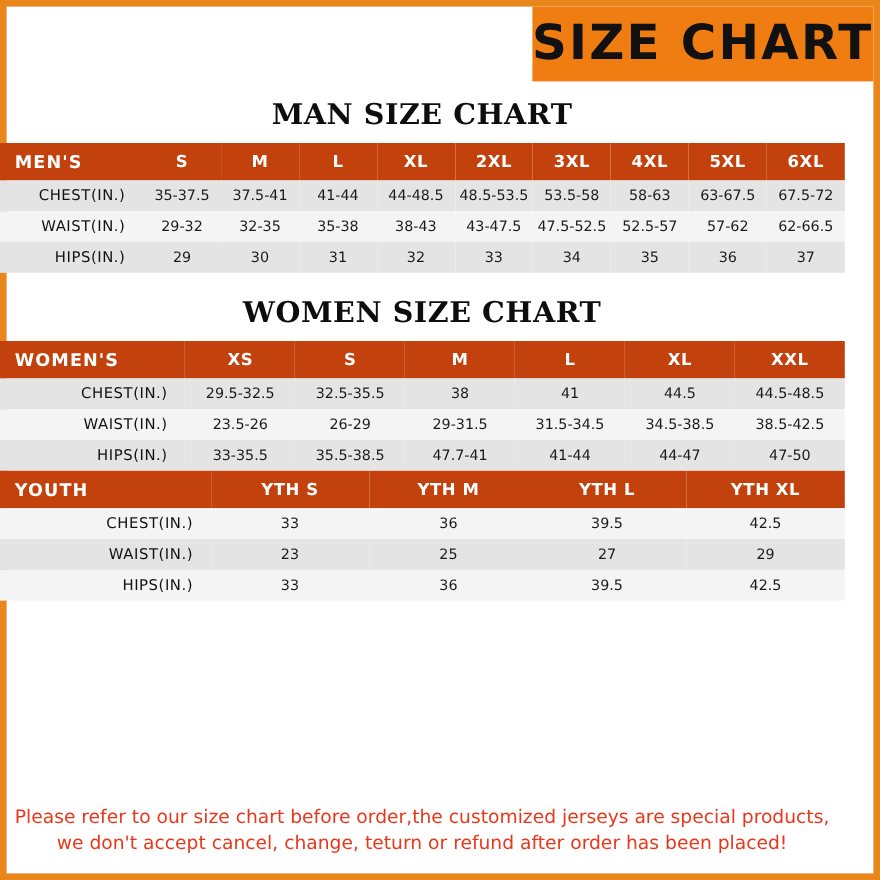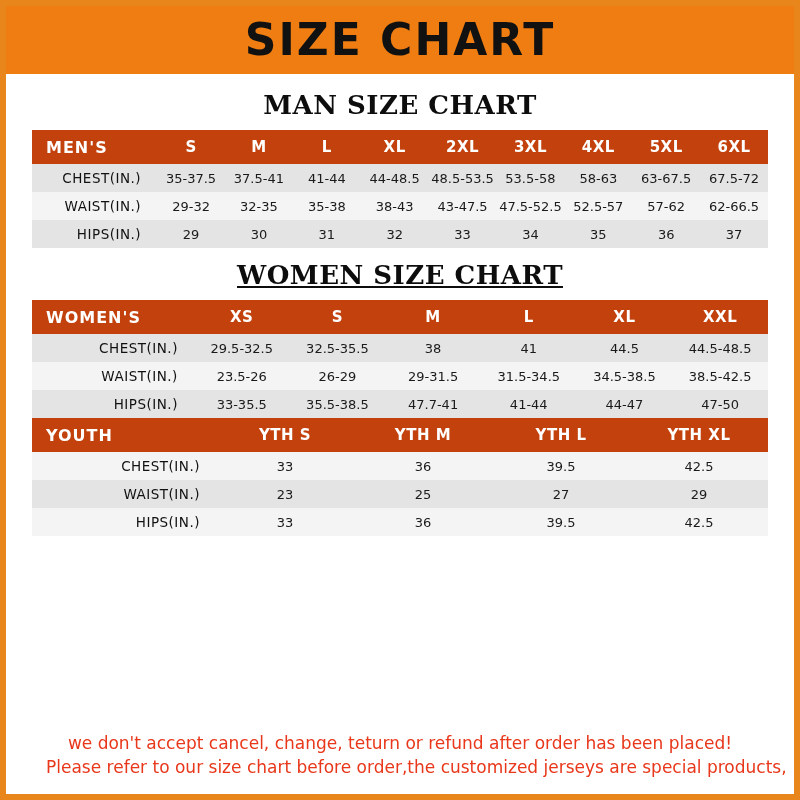--- a/index.html
+++ b/index.html
@@ -15,20 +15,21 @@
   }
   .page {
     position: relative;
     width: 800px;
     height: 800px;
     box-sizing: border-box;
     border: 6px solid #e8861c;
     background: #ffffff;
     display: flex;
     flex-direction: column;
+    align-items: flex-end;
   }
   .banner {
     background: #f07d12;
     height: 68px;
     display: flex;
     align-items: center;
     justify-content: center;
     flex: 0 0 auto;
   }
   .banner-title {
@@ -48,21 +49,21 @@
   }
   .section-title {
     text-align: center;
     font-family: "DejaVu Serif", serif;
     font-weight: bold;
     font-size: 26px;
     color: #0d0d0d;
     letter-spacing: 0.5px;
   }
   .t1 { margin-top: 16px; margin-bottom: 10px; }
-  .t2 { margin-top: 12px; margin-bottom: 10px; text-decoration: underline; }
+  .t2 { margin-top: 22px; margin-bottom: 10px; }
   .t3 { margin-top: 24px; margin-bottom: 10px; }
 
   table.sizetable {
     width: 100%;
     border-collapse: collapse;
     table-layout: fixed;
   }
   table.sizetable th,
   table.sizetable td {
     text-align: center;
@@ -291,18 +292,18 @@
           <td class="rowhead">HIPS(IN.)</td>
           <td>33</td>
           <td>36</td>
           <td>39.5</td>
           <td>42.5</td>
         </tr>
       </tbody>
     </table>
 
     <div class="notice">
+      <div>Please refer to our size chart before order,the customized jerseys are special products,</div>
       <div>we don't accept cancel, change, teturn or refund after order has been placed!</div>
-      <div>Please refer to our size chart before order,the customized jerseys are special products,</div>
     </div>
 
   </div>
 </div>
 
 </body></html>

